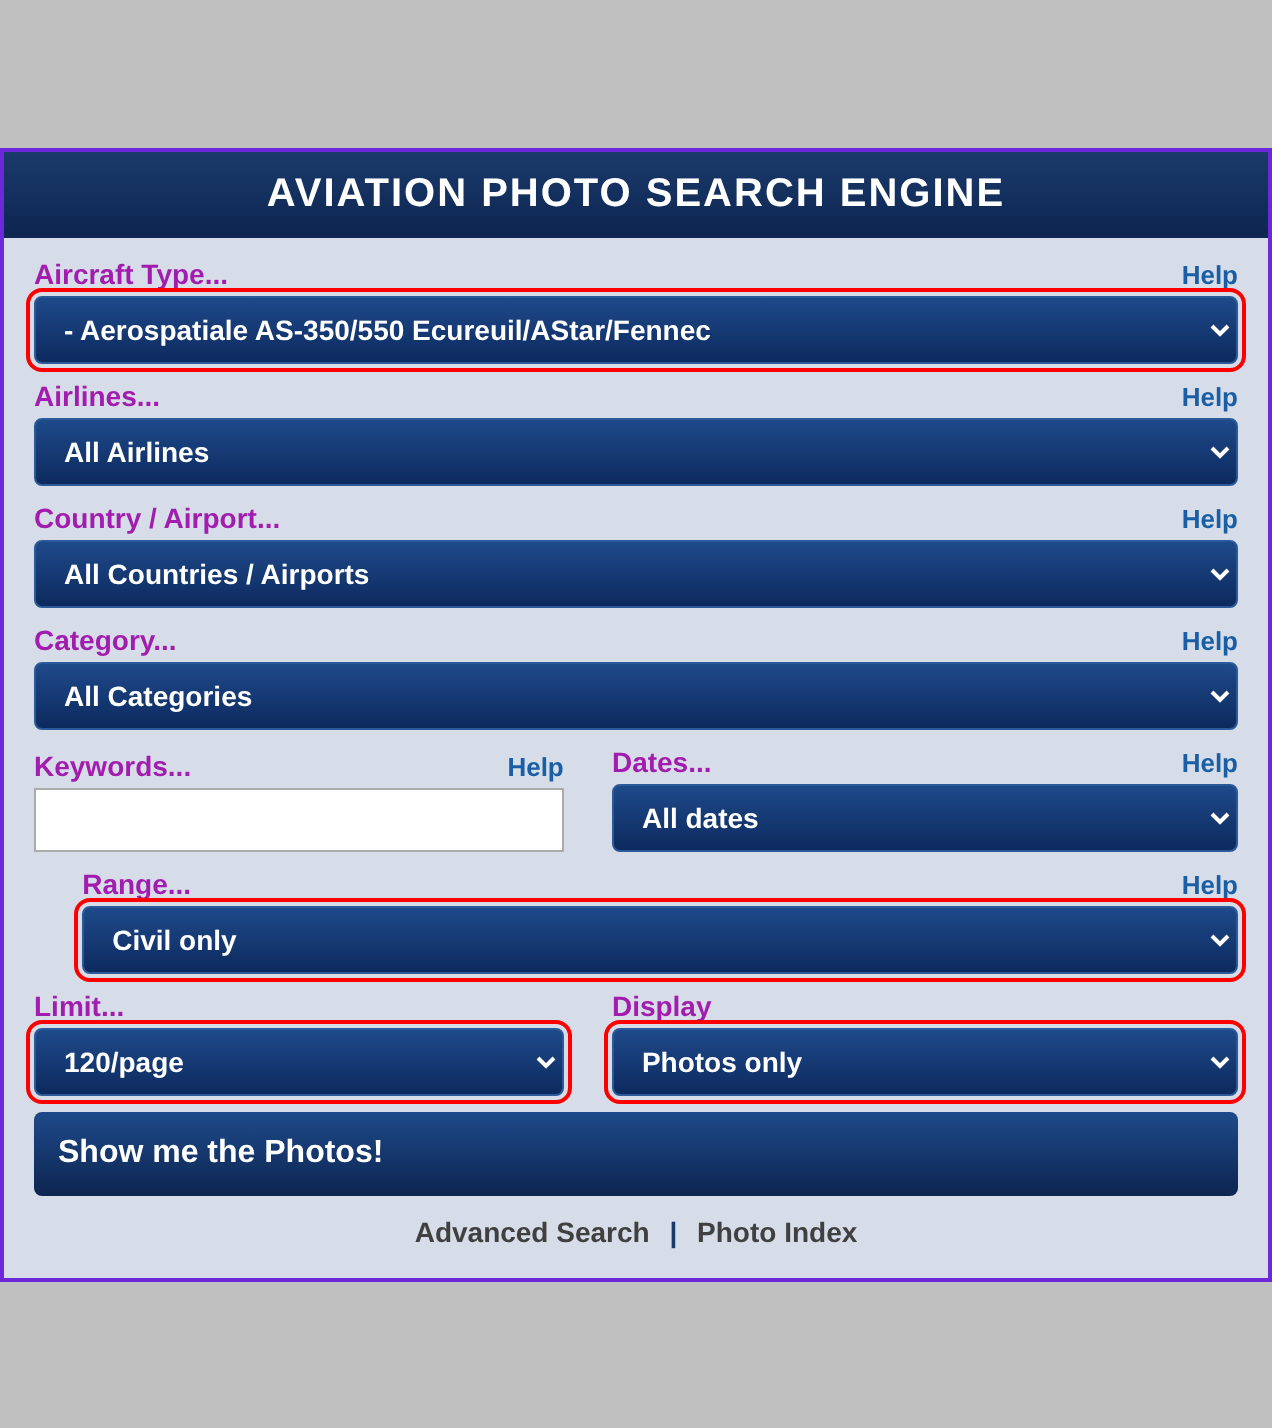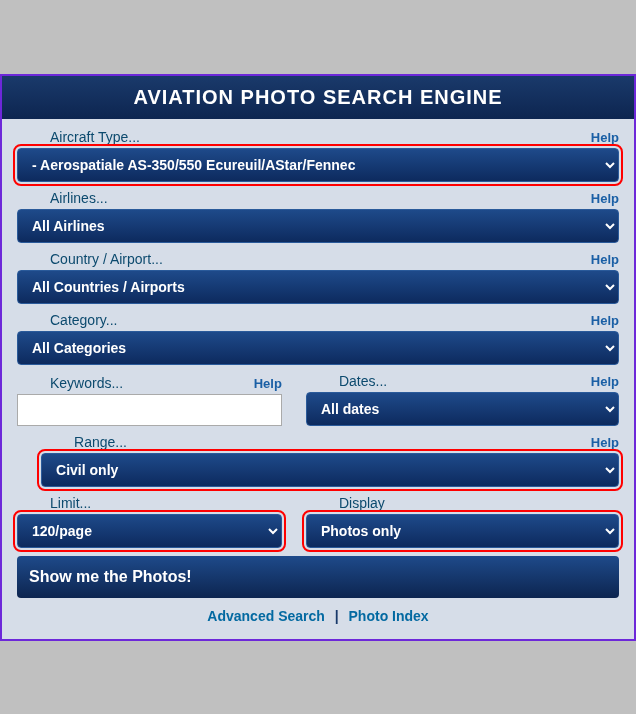--- a/index.html
+++ b/index.html
@@ -51,24 +51,23 @@
     }
 
     .field-label-row {
       display: flex;
       justify-content: space-between;
       align-items: baseline;
       margin-bottom: 3px;
     }
 
     .field-label {
-      color: #0c4a6e;
+      color: #a21caf;
       font-size: 14px;
-      font-weight: normal;
-      margin-left: 33px;
+      font-weight: bold;
     }
 
     .help-link {
       color: #1a5fa5;
       font-size: 13px;
       font-weight: bold;
       cursor: pointer;
       text-decoration: none;
     }
 
@@ -134,21 +133,21 @@
       margin-bottom: 10px;
       text-align: left;
     }
 
     .footer-links {
       text-align: center;
       font-size: 14px;
     }
 
     .footer-links a {
-      color: #0369a1;
+      color: #404040;
       text-decoration: none;
       font-weight: bold;
     }
 
     .footer-sep {
       color: #1a3a6b;
       margin: 0 6px;
       font-weight: bold;
     }
 

